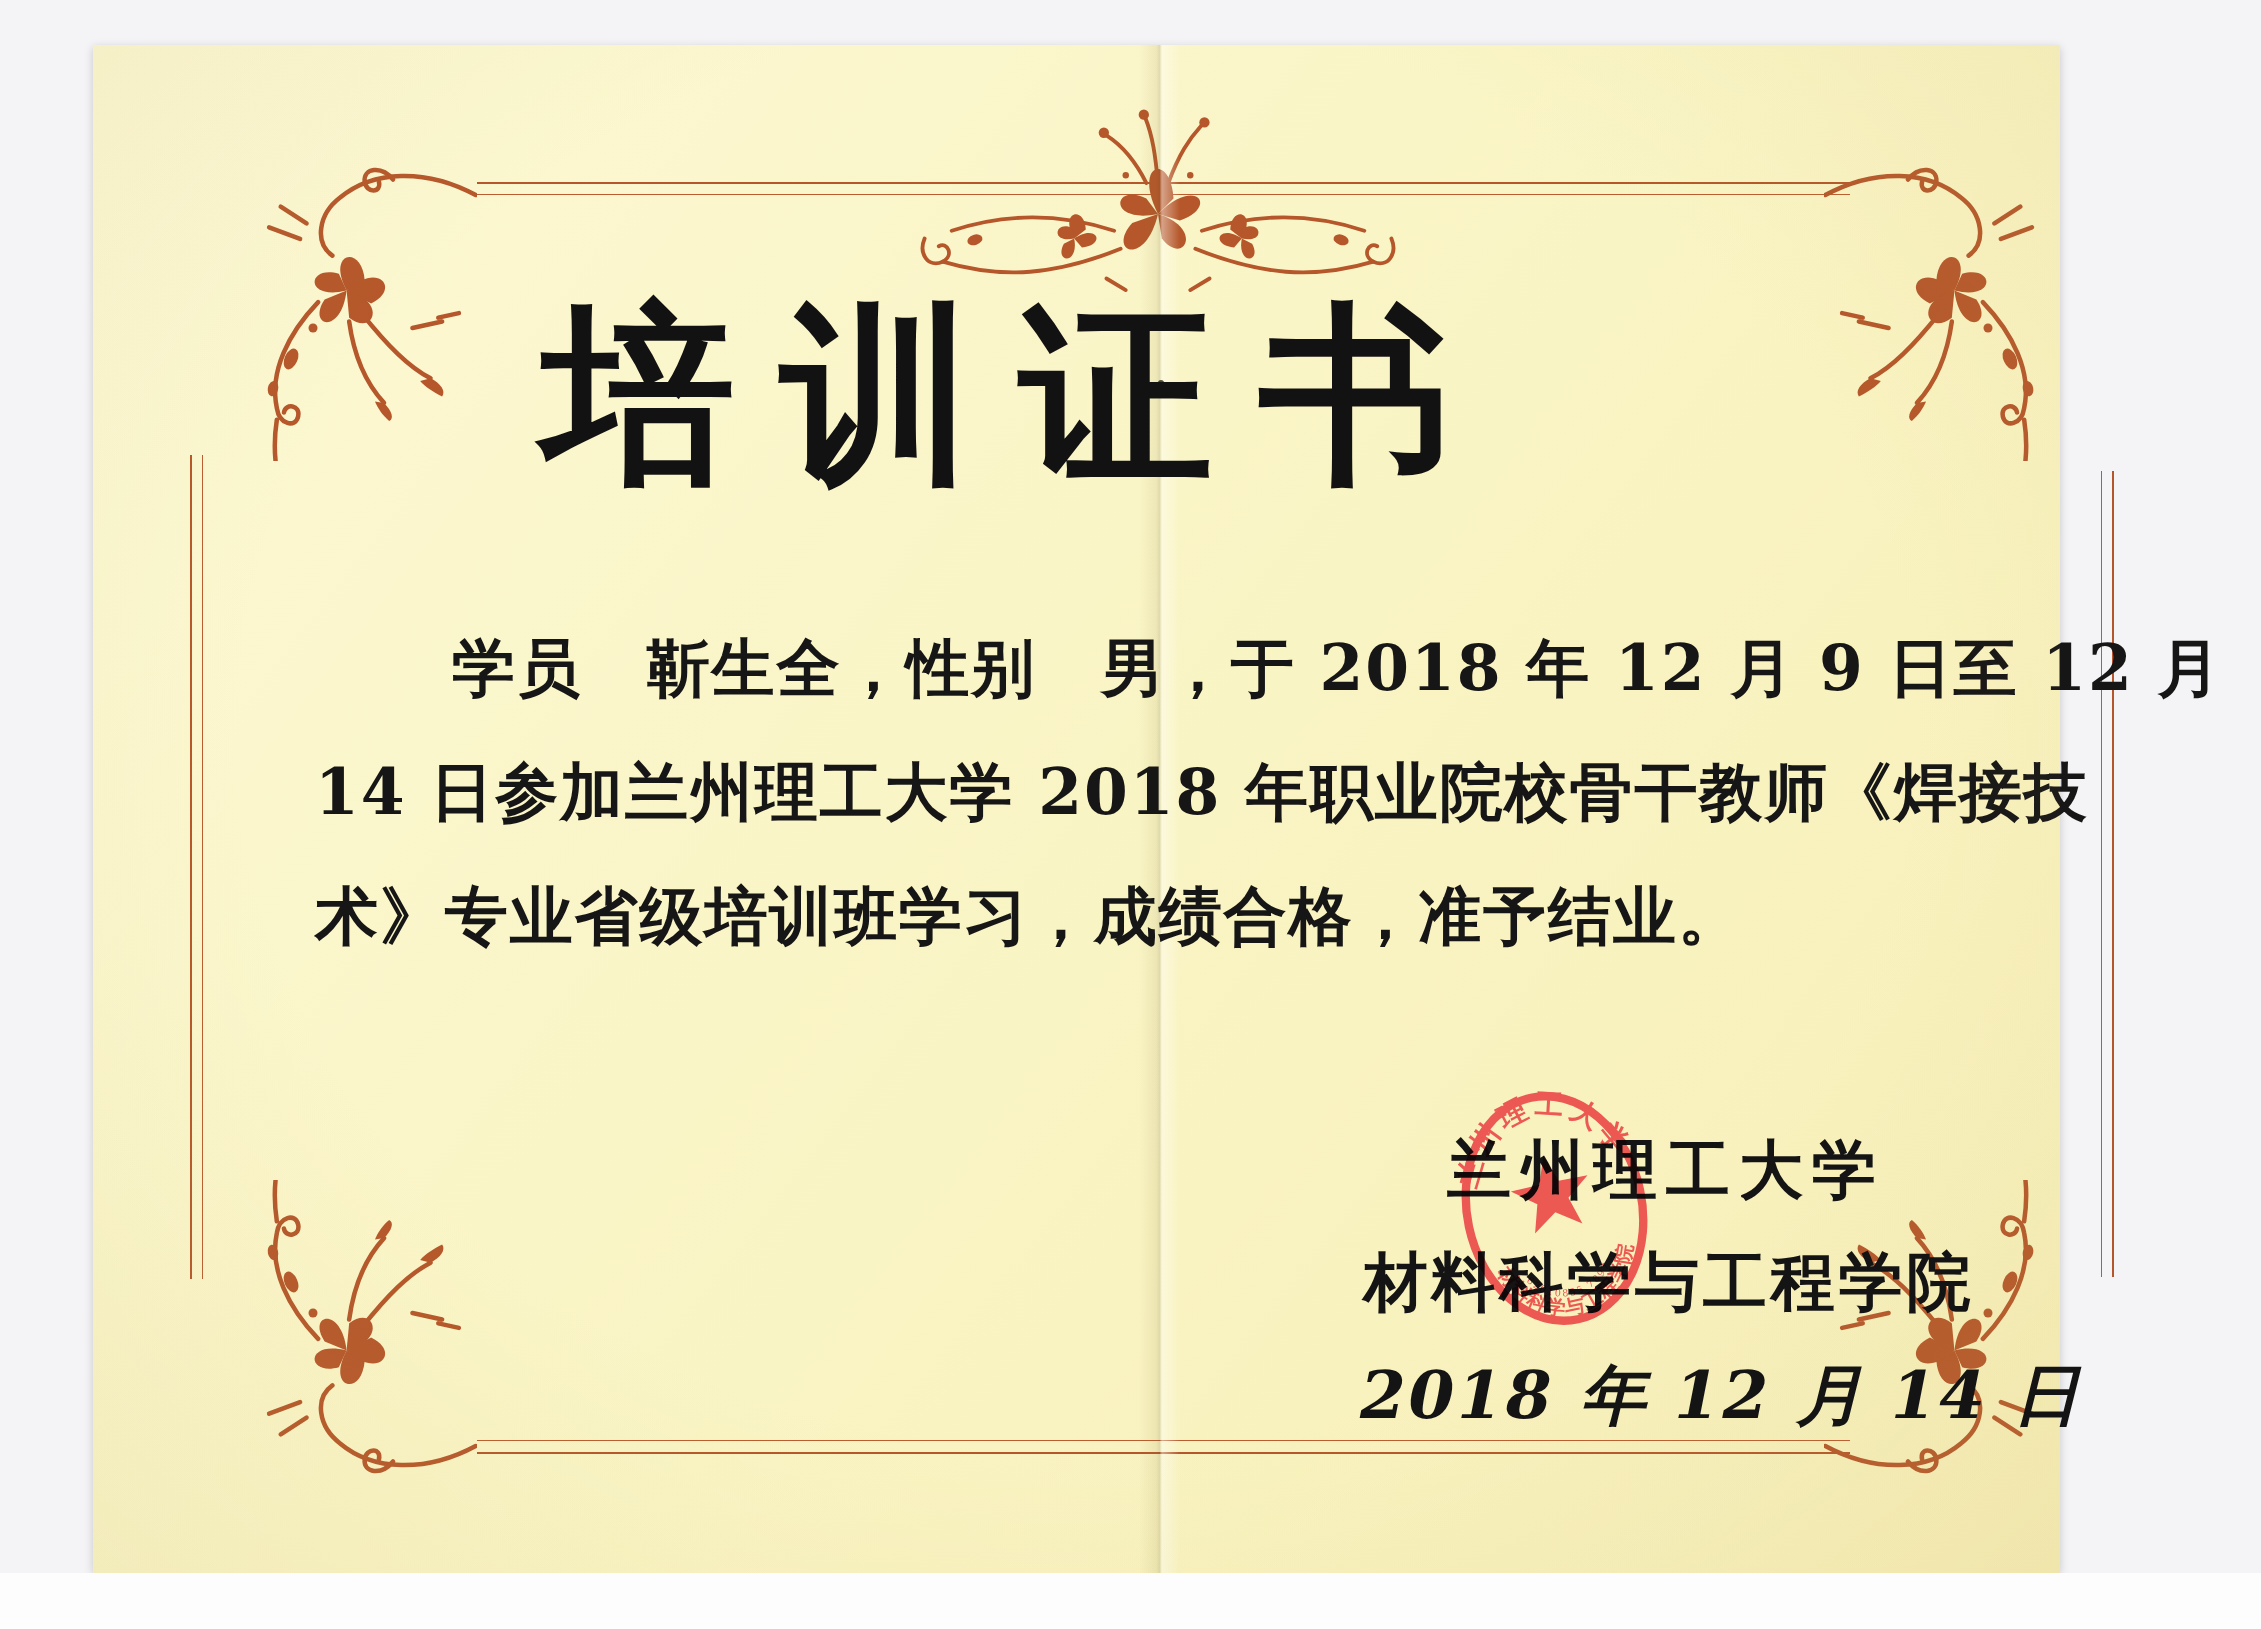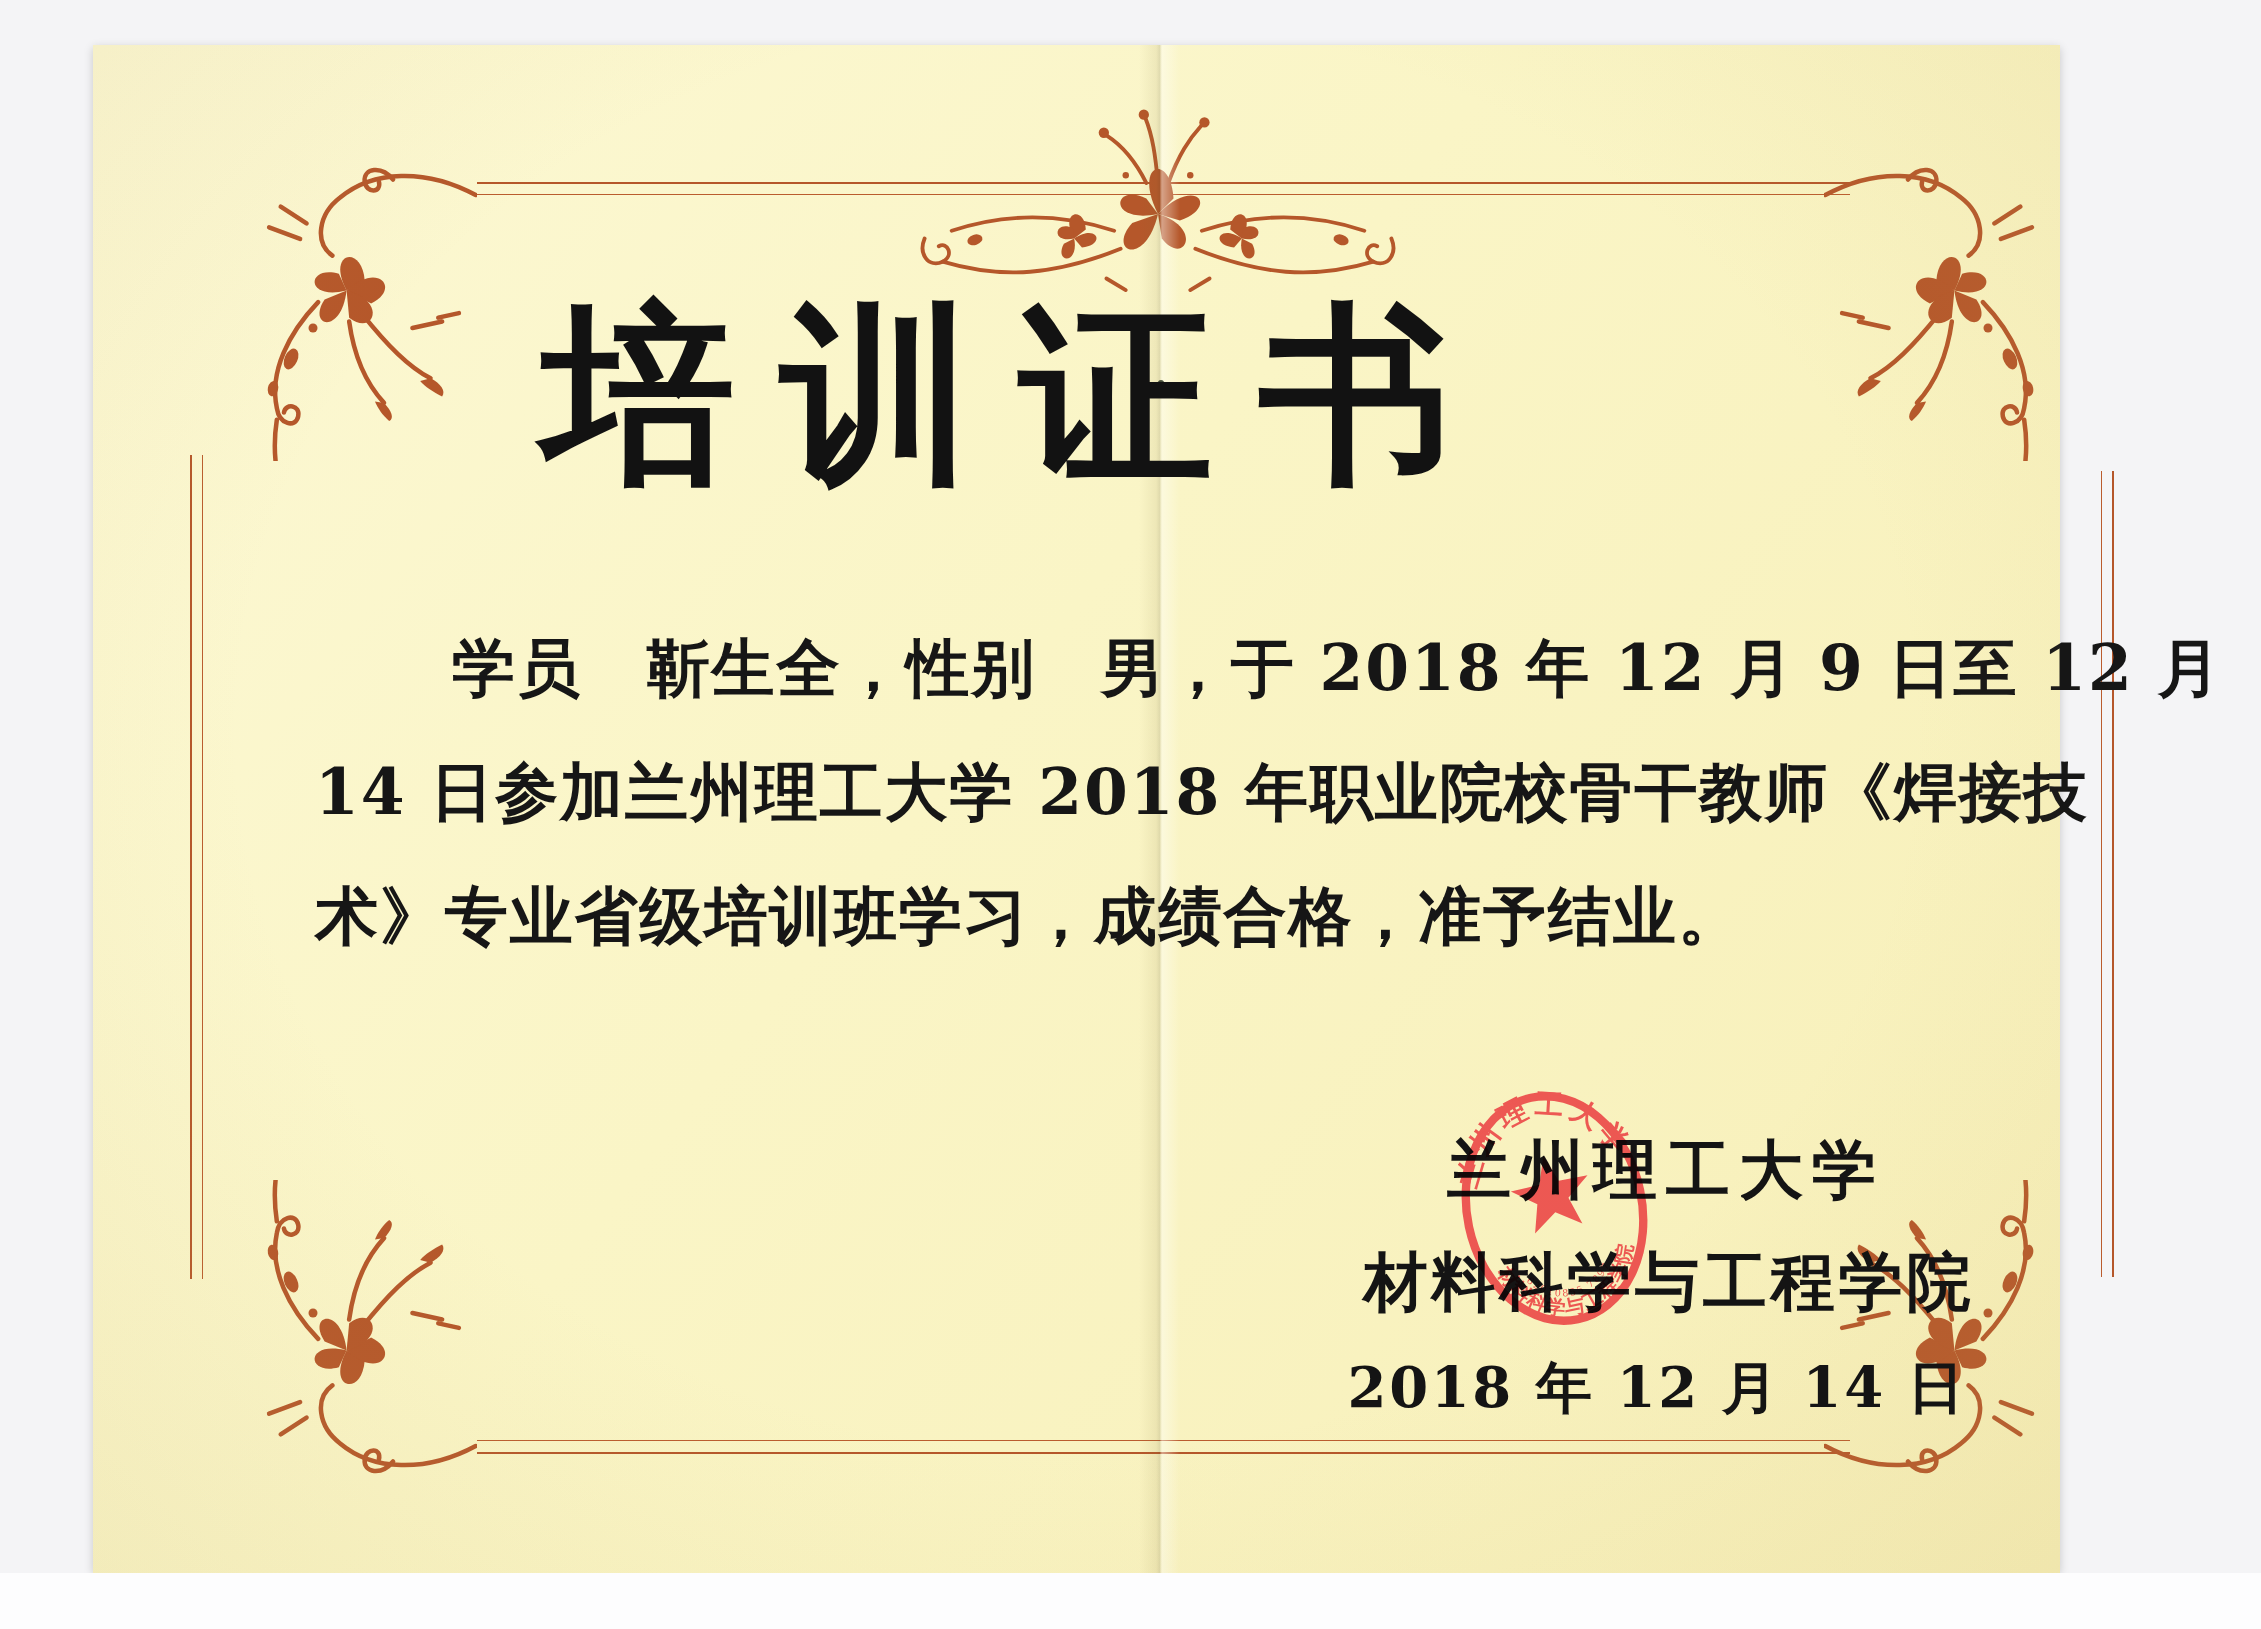--- a/index.html
+++ b/index.html
@@ -32,21 +32,21 @@
          letter-spacing:46px;line-height:1.1;}
   .bodyline{position:absolute;left:222px;white-space:nowrap;font-size:63px;font-weight:600;
             color:#161616;letter-spacing:1.9px;line-height:1;}
   .l1{top:592px;text-indent:137px;}
   .l2{top:716px;}
   .l3{top:840px;}
   .sig{position:absolute;transform:translateX(-50%);white-space:nowrap;color:#141414;
        font-weight:600;z-index:2;}
   .sig-univ{left:1573px;top:1082px;font-size:64px;letter-spacing:9px;}
   .sig-col{left:1576px;top:1194px;font-size:64px;letter-spacing:3.9px;}
-  .sig-date{left:1564px;top:1306px;font-size:56px;letter-spacing:2.6px;}
+  .sig-date{left:1628px;top:1306px;font-size:66px;letter-spacing:2.6px;font-style:italic;}
   .stamp{position:absolute;left:1365px;top:1041px;width:193px;height:245px;z-index:3;
          mix-blend-mode:multiply;opacity:.88;}
 </style>
 </head>
 <body>
 
 <div class="scan">
   <div class="paper">
 
     <div class="bline b-top"></div>

